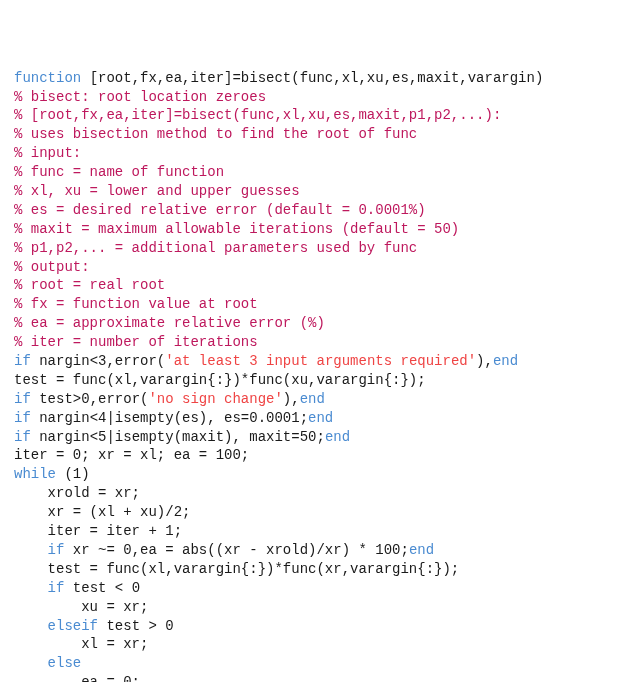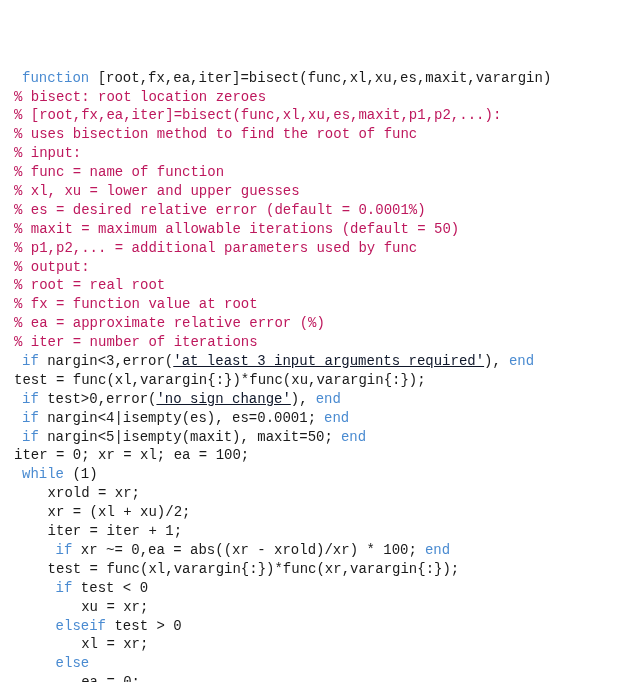--- a/index.html
+++ b/index.html
@@ -7,23 +7,23 @@
     padding:12px 14px;
     font-family:"Consolas","Menlo","Courier New",monospace;
     font-size:14px;
     line-height:1.35;
     color:#1a1a1a;
     background:#ffffff;
     white-space:pre;
     width:628px;
     box-sizing:border-box;
   }
-  .kw{color:#4a8bd1;margin-left:8px;}      
+  .kw{color:#4a8bd1;}      
   .com{color:#be185d;}     
-  .str{color:#0f172a;text-decoration:underline;}     
+  .str{color:#ef4444;}     
   .line{display:block;}
 </style>
 </head>
 <body>
 
 
 <div id="code"><span class="line"><span class="kw">function </span><span>[root,fx,ea,iter]=bisect(func,xl,xu,es,maxit,varargin)</span></span><span class="line"><span class="com">% bisect: root location zeroes</span></span><span class="line"><span class="com">% [root,fx,ea,iter]=bisect(func,xl,xu,es,maxit,p1,p2,...):</span></span><span class="line"><span class="com">% uses bisection method to find the root of func</span></span><span class="line"><span class="com">% input:</span></span><span class="line"><span class="com">% func = name of function</span></span><span class="line"><span class="com">% xl, xu = lower and upper guesses</span></span><span class="line"><span class="com">% es = desired relative error (default = 0.0001%)</span></span><span class="line"><span class="com">% maxit = maximum allowable iterations (default = 50)</span></span><span class="line"><span class="com">% p1,p2,... = additional parameters used by func</span></span><span class="line"><span class="com">% output:</span></span><span class="line"><span class="com">% root = real root</span></span><span class="line"><span class="com">% fx = function value at root</span></span><span class="line"><span class="com">% ea = approximate relative error (%)</span></span><span class="line"><span class="com">% iter = number of iterations</span></span><span class="line"><span class="kw">if </span><span>nargin&lt;3,error(</span><span class="str">'at least 3 input arguments required'</span><span>),</span><span class="kw">end</span></span><span class="line"><span>test = func(xl,varargin{:})*func(xu,varargin{:});</span></span><span class="line"><span class="kw">if </span><span>test&gt;0,error(</span><span class="str">'no sign change'</span><span>),</span><span class="kw">end</span></span><span class="line"><span class="kw">if </span><span>nargin&lt;4|isempty(es), es=0.0001;</span><span class="kw">end</span></span><span class="line"><span class="kw">if </span><span>nargin&lt;5|isempty(maxit), maxit=50;</span><span class="kw">end</span></span><span class="line"><span>iter = 0; xr = xl; ea = 100;</span></span><span class="line"><span class="kw">while </span><span>(1)</span></span><span class="line"><span>    xrold = xr;</span></span><span class="line"><span>    xr = (xl + xu)/2;</span></span><span class="line"><span>    iter = iter + 1;</span></span><span class="line"><span>    </span><span class="kw">if </span><span>xr ~= 0,ea = abs((xr - xrold)/xr) * 100;</span><span class="kw">end</span></span><span class="line"><span>    test = func(xl,varargin{:})*func(xr,varargin{:});</span></span><span class="line"><span>    </span><span class="kw">if </span><span>test &lt; 0</span></span><span class="line"><span>        xu = xr;</span></span><span class="line"><span>    </span><span class="kw">elseif </span><span>test &gt; 0</span></span><span class="line"><span>        xl = xr;</span></span><span class="line"><span>    </span><span class="kw">else</span></span><span class="line"><span>        ea = 0;</span></span></div>
 
 
 

